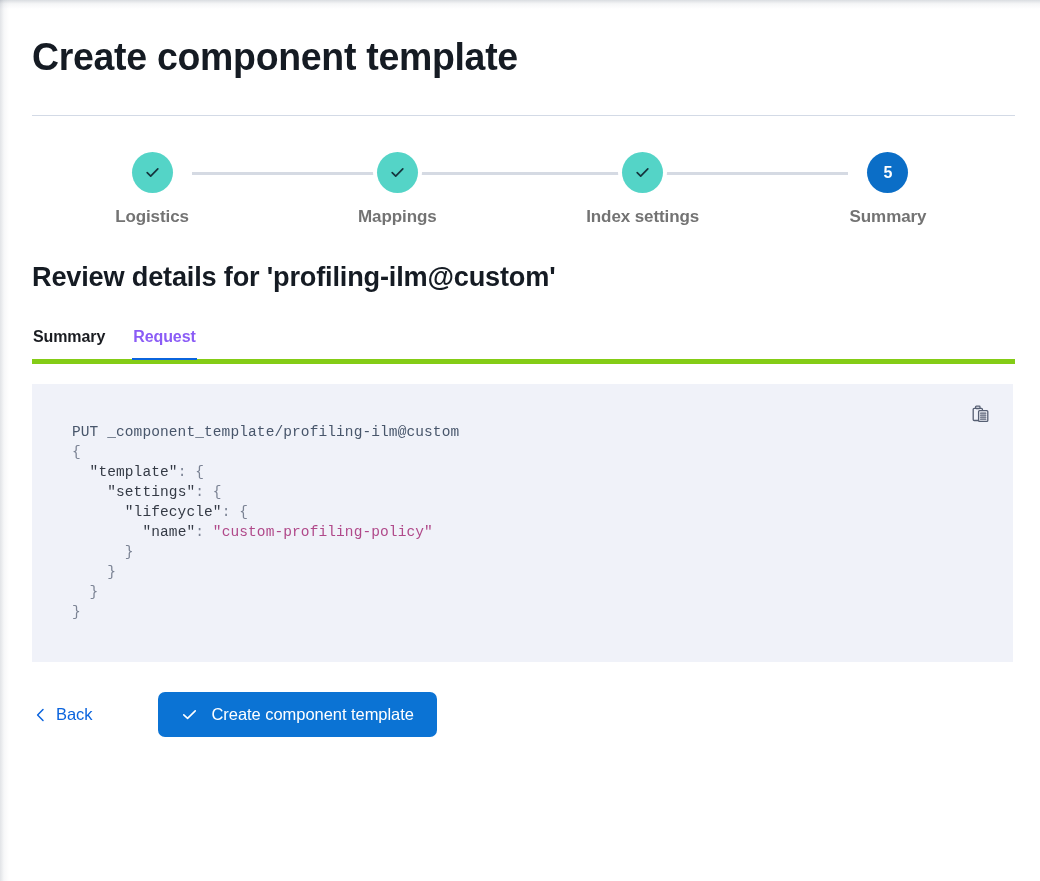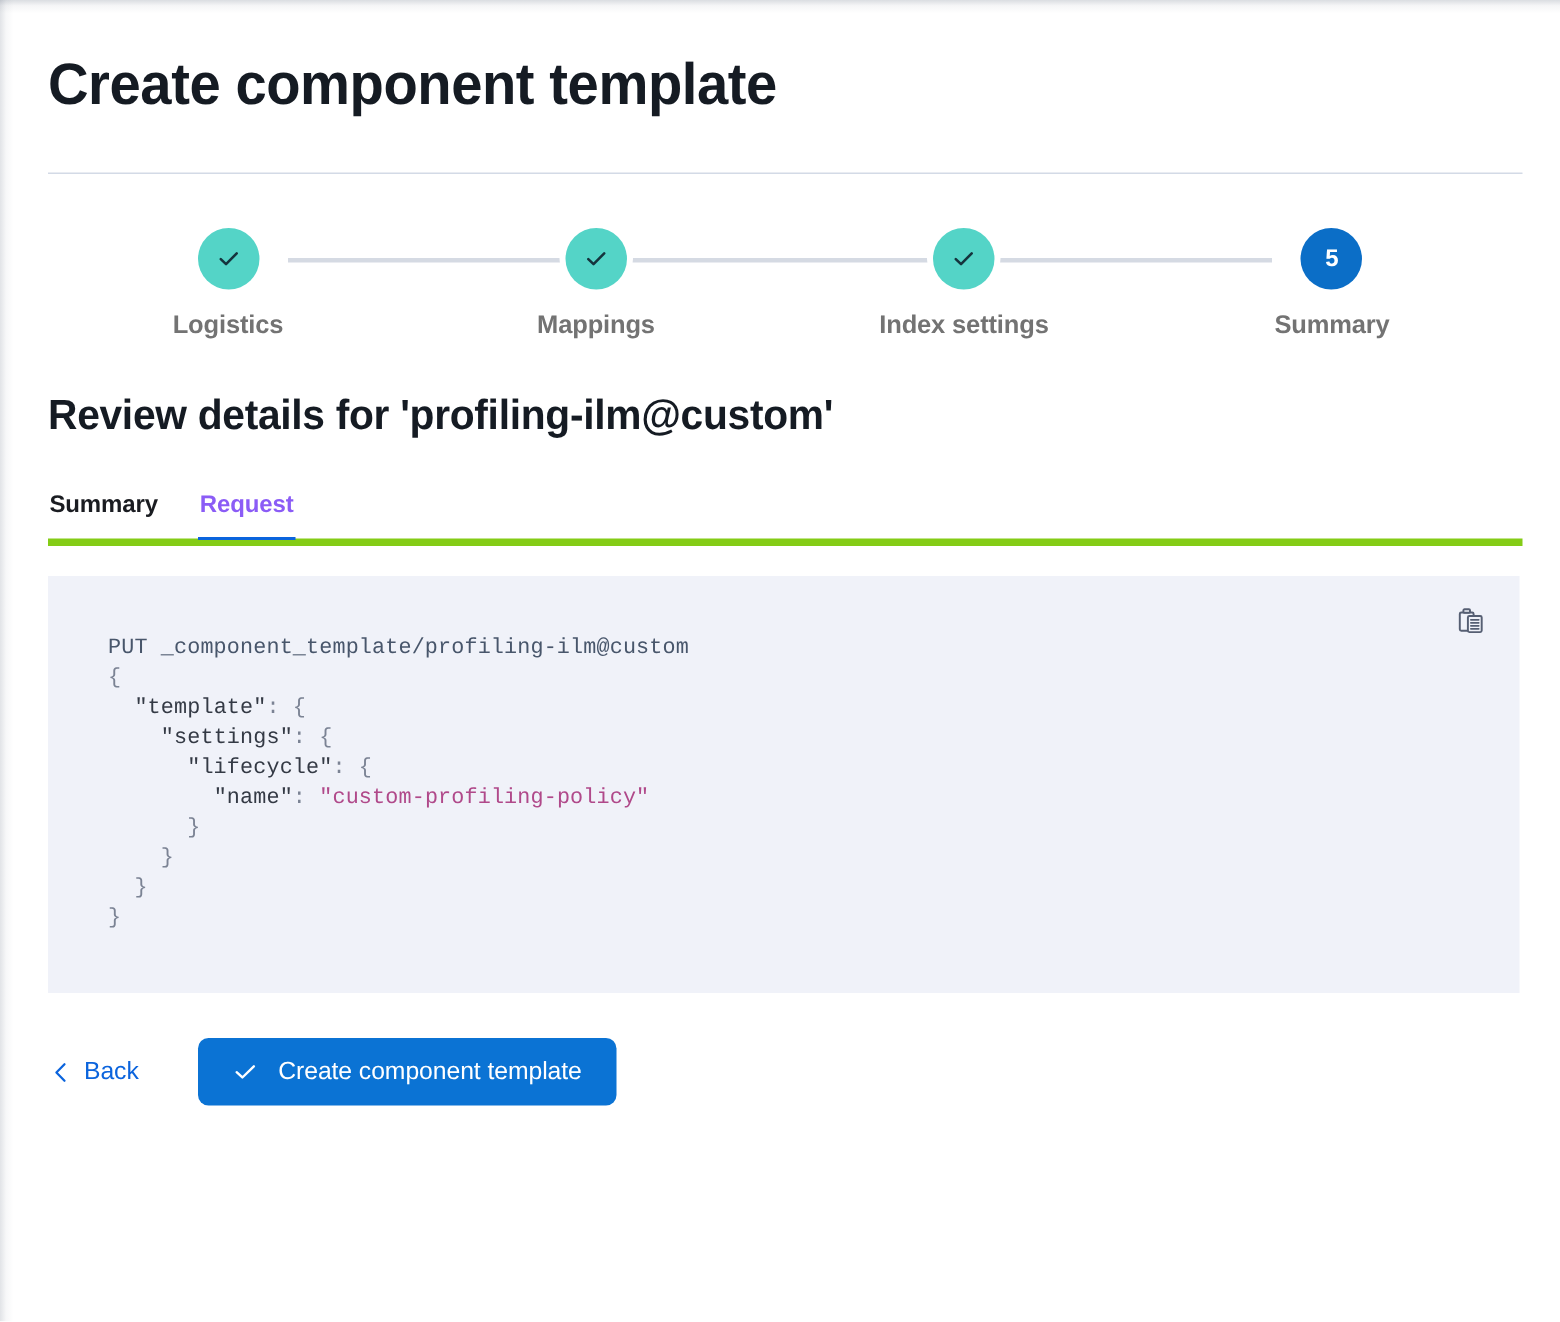--- a/index.html
+++ b/index.html
@@ -209,21 +209,21 @@
     border: none;
     cursor: pointer;
     padding: 0;
   }
   .copy-btn svg { display: block; }
 
   
   .footer-actions {
     display: flex;
     align-items: center;
-    gap: 38px;
+    gap: 64px;
     margin-top: 30px;
   }
   .back-btn {
     display: inline-flex;
     align-items: center;
     gap: 9px;
     background: none;
     border: none;
     cursor: pointer;
     padding: 4px 2px;

